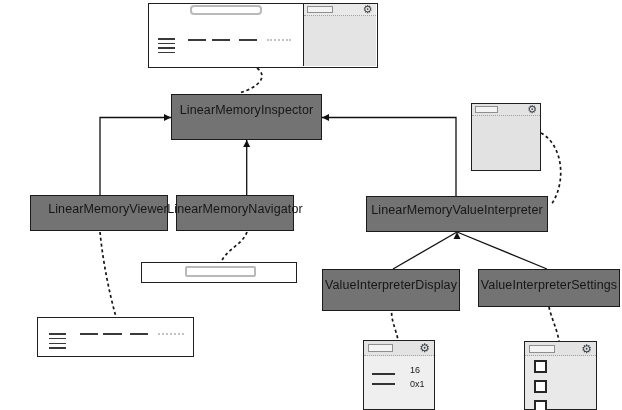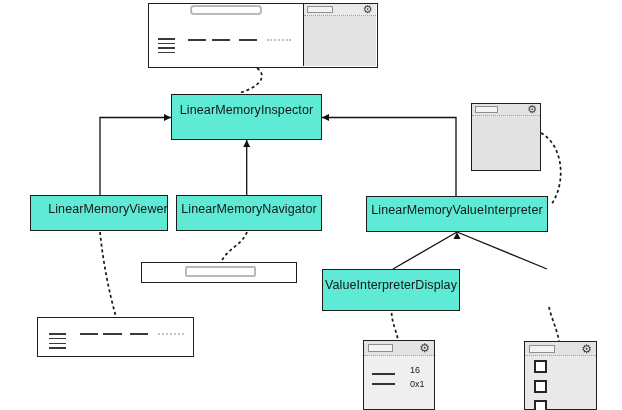--- a/index.html
+++ b/index.html
@@ -4,21 +4,21 @@
 <style>
   html,body{margin:0;padding:0;background:#fff;}
   #stage{
     position:relative;width:622px;height:410px;overflow:hidden;background:#ffffff;
     font-family:"Liberation Sans",sans-serif;
   }
   svg.connectors{position:absolute;left:0;top:0;width:622px;height:410px;}
 
   
   .node{
-    position:absolute;box-sizing:border-box;background:#5eead4;border:1px solid #1b1b1b;
+    position:absolute;box-sizing:border-box;background:#737373;border:1px solid #1b1b1b;
     display:flex;justify-content:center;align-items:flex-start;
     font-size:12.5px;color:#161616;letter-spacing:0.1px;white-space:nowrap;
   }
 
   
   .wire{position:absolute;box-sizing:border-box;background:#ffffff;border:1.6px solid #1f1f1f;}
 
   
   .win{position:absolute;box-sizing:border-box;border:1.6px solid #1f1f1f;background:#ececec;}
   .win-header{
@@ -105,32 +105,35 @@
   </div>
 
   <div class="node" style="left:171px;top:94px;width:151px;height:46px;padding-top:8px;">
     <span>LinearMemoryInspector</span>
   </div>
 
   <div class="node" style="left:30px;top:195px;width:138px;height:36px;padding-top:6px;padding-left:18px;">
     <span>LinearMemoryViewer</span>
   </div>
 
-  <div class="node" style="left:176px;top:195px;width:146px;height:36px;padding-top:6px;">
+  <div class="node" style="left:176px;top:195px;width:118px;height:36px;padding-top:6px;">
     <span>LinearMemoryNavigator</span>
   </div>
 
   <div class="node" style="left:366px;top:196px;width:182px;height:36px;padding-top:6px;text-align:right;">
     <span>LinearMemoryValueInterpreter</span>
   </div>
 
   <div class="node" style="left:322px;top:269px;width:138px;height:42px;padding-top:8px;">
     <span>ValueInterpreterDisplay</span>
   </div>
 
+  <div class="node" style="left:478px;top:269px;width:142px;height:38px;padding-top:8px;">
+    <span>ValueInterpreterSettings</span>
+  </div>
 
   <div class="wire" style="left:141px;top:262px;width:156px;height:21px;">
     <div class="sketch-input" style="left:43px;top:3px;width:71px;height:11px;border-radius:2px;"></div>
   </div>
 
   <div class="wire" style="left:37px;top:317px;width:157px;height:40px;">
     <div class="hamburger" style="left:11px;top:15px;width:17px;height:16px;">
       <span></span>
         <span></span>
         <span></span>

